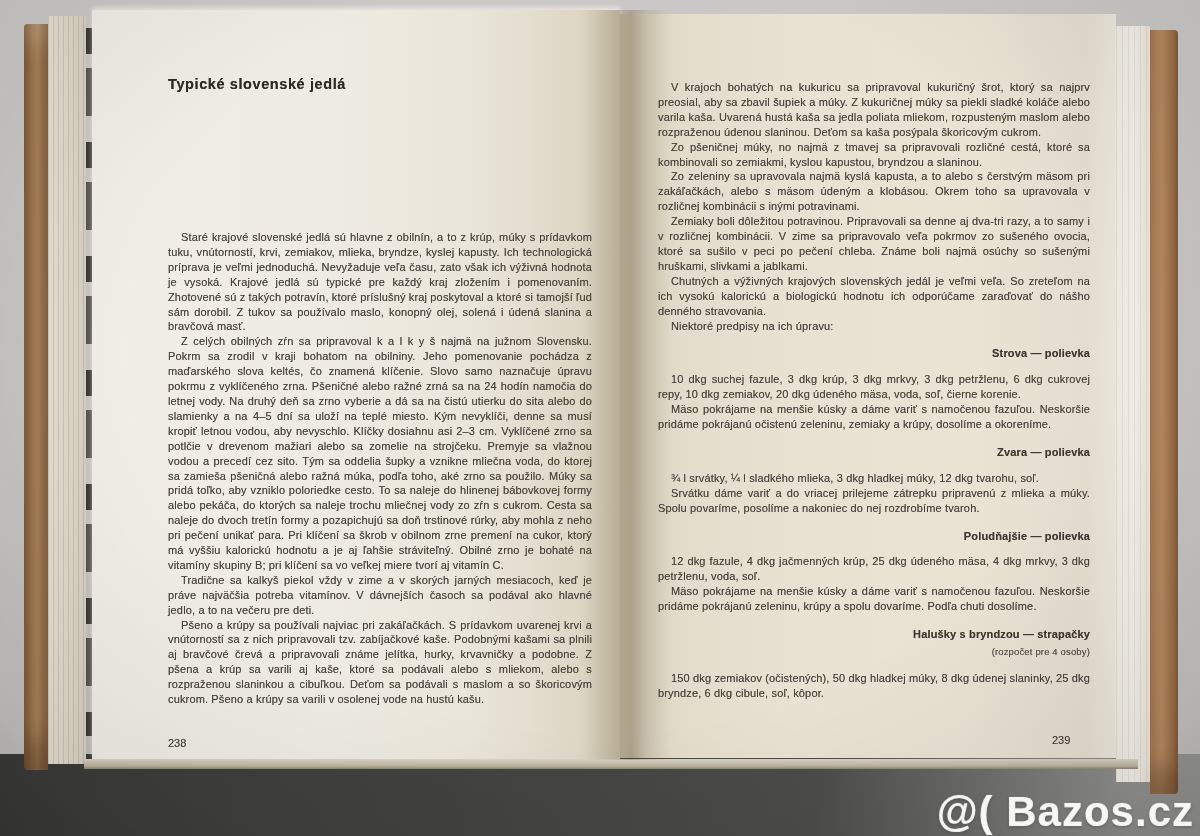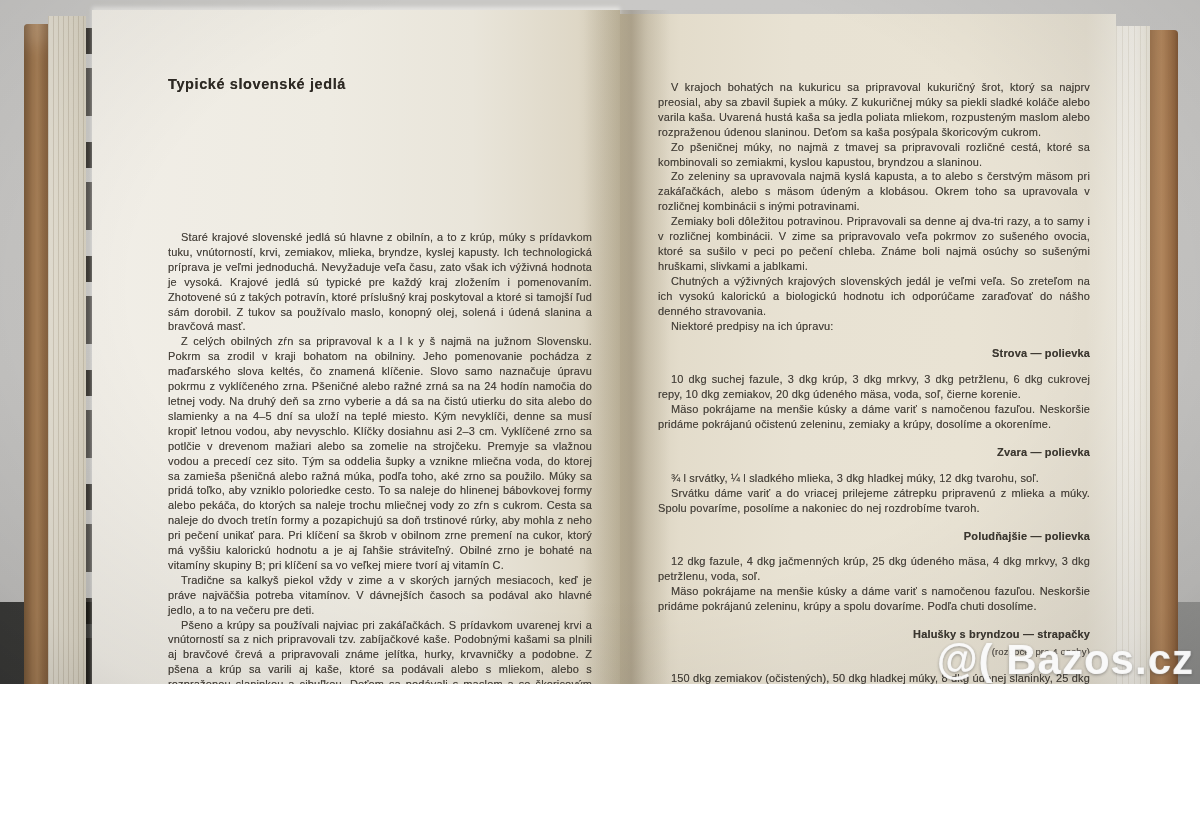--- a/index.html
+++ b/index.html
@@ -1,17 +1,17 @@
 <!DOCTYPE html>
 <html><head>
 <meta charset="utf-8">
 <style>
   html,body{margin:0;padding:0;}
   .photo{
-    position:relative;width:1200px;height:684px;overflow:hidden;
+    position:relative;width:1200px;height:836px;overflow:hidden;
     background:linear-gradient(180deg,#c9c8c6 0%,#c6c5c3 55%,#bdbcba 100%);
     font-family:"Liberation Sans", sans-serif;
   }
   .bottom-shadow{
     position:absolute;left:0;right:0;bottom:0;height:82px;
     background:linear-gradient(90deg,#3a3a38 0%,#454543 50%,#4c4c4a 68%,#6e6e6c 82%,#8f8f8d 94%,#949492 100%);
   }
   .book{position:absolute;left:24px;top:10px;width:1154px;height:750px;}
   .cover-left{
     position:absolute;left:0;top:14px;bottom:-10px;width:24px;border-radius:4px 0 0 4px;

